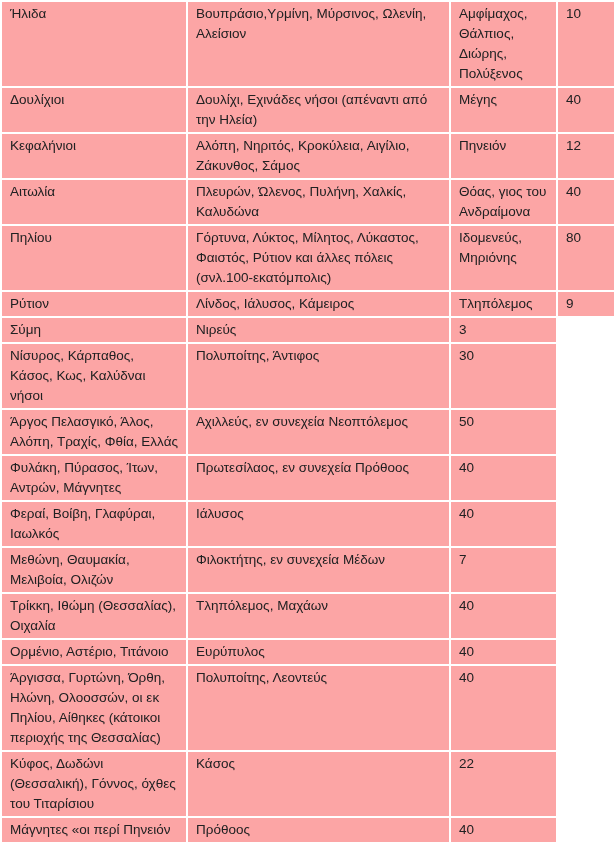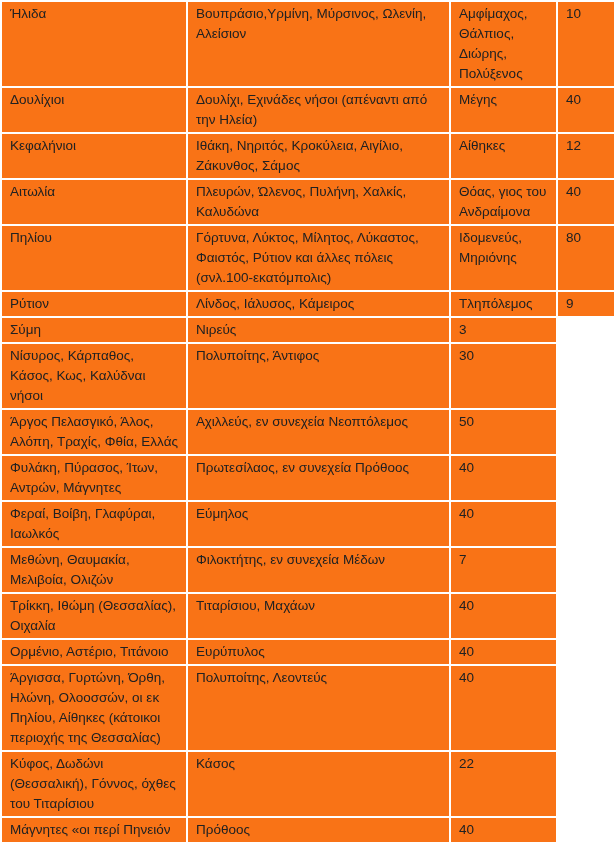--- a/index.html
+++ b/index.html
@@ -15,21 +15,21 @@
   }
   table.ships {
     border-collapse: separate;
     border-spacing: 2px;
     table-layout: fixed;
     width: 714px;             
     background: #ffffff;
     margin: 0;
   }
   table.ships td {
-    background: #f97316;
+    background: #fca5a5;
     color: #202122;
     font-size: 13.5px;
     line-height: 20px;
     padding: 2px 8px;
     vertical-align: top;
     word-wrap: break-word;
   }
   col.c1 { width: 184px; }
   col.c2 { width: 261px; }
   col.c3 { width: 105px; }
@@ -54,22 +54,22 @@
           <td>10</td>
         </tr>
         <tr>
           <td>Δουλίχιοι</td>
           <td>Δουλίχι, Εχινάδες νήσοι (απέναντι από την Ηλεία)</td>
           <td>Μέγης</td>
           <td>40</td>
         </tr>
         <tr>
           <td>Κεφαλήνιοι</td>
-          <td>Ιθάκη, Νηριτός, Κροκύλεια, Αιγίλιο, Ζάκυνθος, Σάμος</td>
-          <td>Αίθηκες</td>
+          <td>Αλόπη, Νηριτός, Κροκύλεια, Αιγίλιο, Ζάκυνθος, Σάμος</td>
+          <td>Πηνειόν</td>
           <td>12</td>
         </tr>
         <tr>
           <td>Αιτωλία</td>
           <td>Πλευρών, Ώλενος, Πυλήνη, Χαλκίς, Καλυδώνα</td>
           <td>Θόας, γιος του Ανδραίμονα</td>
           <td>40</td>
         </tr>
         <tr>
           <td>Πηλίου</td>
@@ -98,31 +98,31 @@
           <td>Αχιλλεύς, εν συνεχεία Νεοπτόλεμος</td>
           <td>50</td>
         </tr>
         <tr>
           <td>Φυλάκη, Πύρασος, Ίτων, Αντρών, Μάγνητες</td>
           <td>Πρωτεσίλαος, εν συνεχεία Πρόθοος</td>
           <td>40</td>
         </tr>
         <tr>
           <td>Φεραί, Βοίβη, Γλαφύραι, Ιαωλκός</td>
-          <td>Εύμηλος</td>
+          <td>Ιάλυσος</td>
           <td>40</td>
         </tr>
         <tr>
           <td>Μεθώνη, Θαυμακία, Μελιβοία, Ολιζών</td>
           <td>Φιλοκτήτης, εν συνεχεία Μέδων</td>
           <td>7</td>
         </tr>
         <tr>
           <td>Τρίκκη, Ιθώμη (Θεσσαλίας), Οιχαλία</td>
-          <td>Τιταρίσιου, Μαχάων</td>
+          <td>Τληπόλεμος, Μαχάων</td>
           <td>40</td>
         </tr>
         <tr>
           <td>Ορμένιο, Αστέριο, Τιτάνοιο</td>
           <td>Ευρύπυλος</td>
           <td>40</td>
         </tr>
         <tr>
           <td>Άργισσα, Γυρτώνη, Όρθη, Ηλώνη, Ολοοσσών, οι εκ Πηλίου, Αίθηκες (κάτοικοι περιοχής της Θεσσαλίας)</td>
           <td>Πολυποίτης, Λεοντεύς</td>

